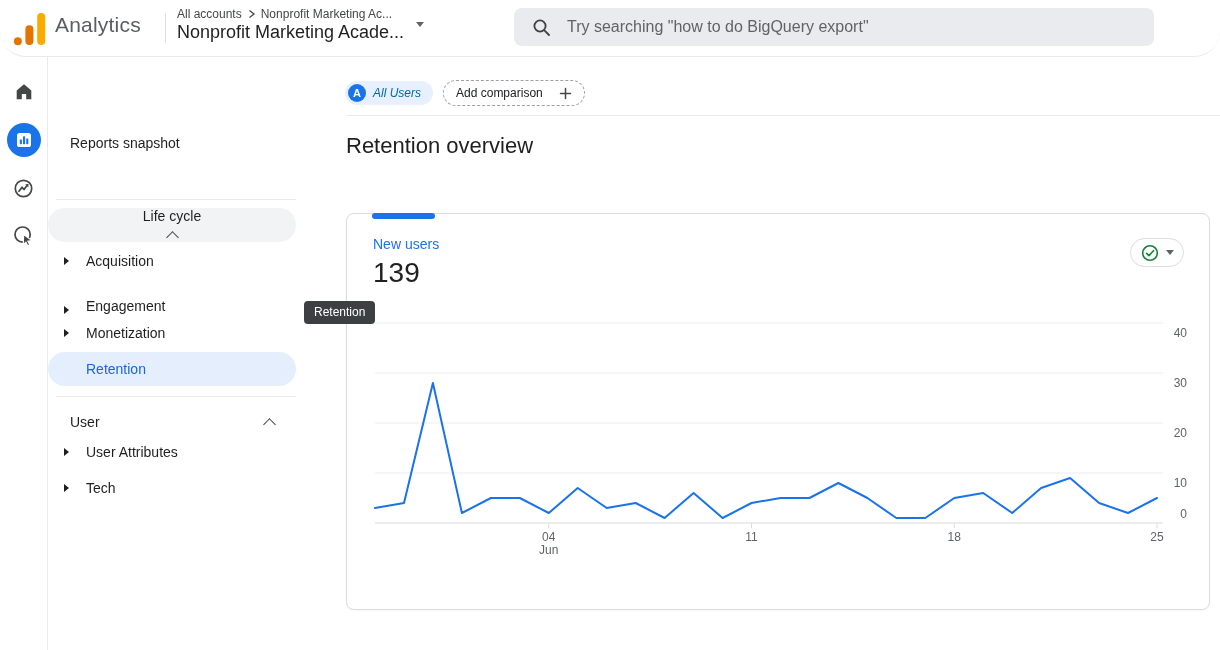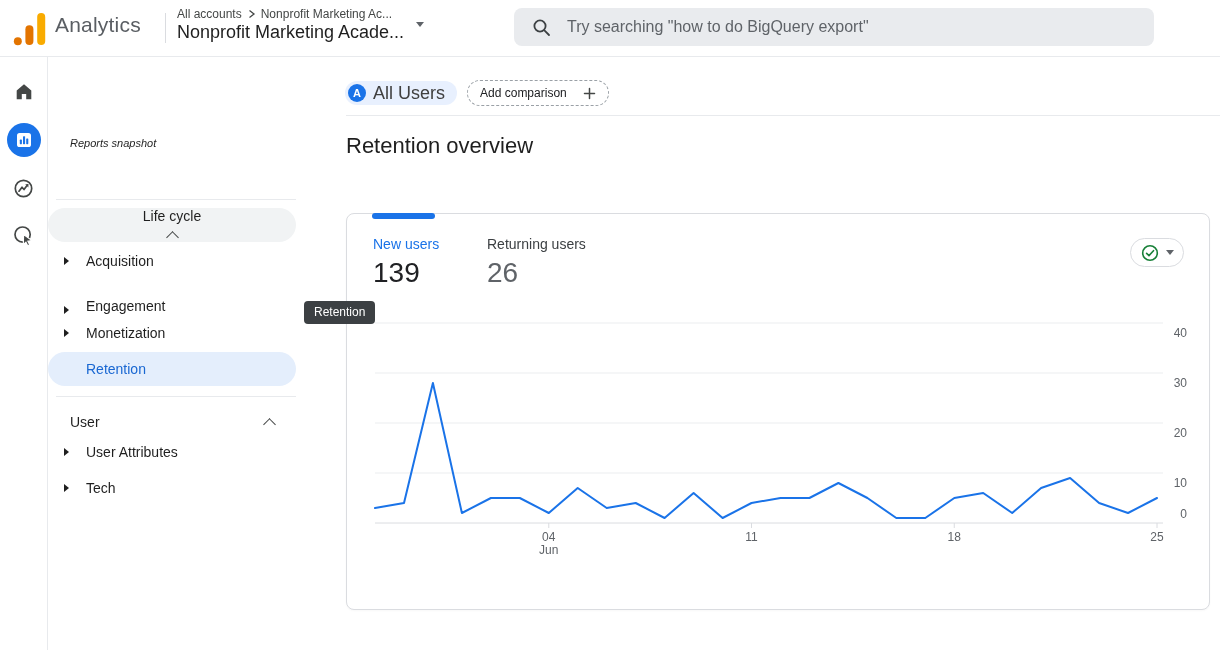--- a/index.html
+++ b/index.html
@@ -1,55 +1,55 @@
 <!DOCTYPE html>
 <html><head>
 <meta charset="utf-8">
 <style>
   html,body{margin:0;padding:0;width:1220px;height:650px;overflow:hidden;background:#fff;
     font-family:"Liberation Sans","DejaVu Sans",sans-serif;-webkit-font-smoothing:antialiased;}
   #page{position:relative;width:1220px;height:650px;background:#fff;}
 
   
-  #header{position:absolute;left:0;top:0;width:1220px;height:56px;background:#fff;border-bottom:1px solid #e8eaed;z-index:5;}
+  #header{position:absolute;left:0;top:0;width:1220px;height:56px;background:#fff;border-bottom:1px solid #e8eaed;z-index:5;border-radius:26px;}
   #logo{position:absolute;left:13px;top:12px;width:38px;height:34px;}
   #app-name{position:absolute;left:55px;top:13px;font-size:21px;color:#5a5e63;letter-spacing:.2px;}
   #hdr-divider{position:absolute;left:165px;top:13px;width:1px;height:30px;background:#dadce0;}
   #breadcrumb{position:absolute;left:177px;top:7px;height:14px;display:flex;align-items:center;gap:5px;font-size:12px;color:#444746;}
   #property-row{position:absolute;left:177px;top:22px;display:flex;align-items:flex-start;gap:12px;}
   #property-name{font-size:18px;color:#1f1f1f;}
   .caret-down{width:0;height:0;border-left:4.5px solid transparent;border-right:4.5px solid transparent;border-top:5px solid #5f6368;}
   #search-bar{position:absolute;left:514px;top:8px;width:640px;height:38px;background:#e9ebee;border-radius:8px;display:flex;align-items:center;padding-left:18px;box-sizing:border-box;}
   #search-input{border:none;outline:none;background:transparent;font-size:16px;color:#3c4043;width:560px;margin-left:14px;font-family:inherit;}
   #search-input::placeholder{color:#5f6368;opacity:1;}
 
   
   #rail{position:absolute;left:0;top:56px;width:47px;height:594px;border-right:1px solid #e8eaed;background:#fff;}
   .rail-item{position:absolute;left:0;width:47px;height:44px;display:flex;align-items:center;justify-content:center;cursor:pointer;}
   .rail-active-circle{width:34px;height:34px;border-radius:50%;background:#1a73e8;display:flex;align-items:center;justify-content:center;}
 
   
   #sidebar{position:absolute;left:48px;top:56px;width:256px;height:594px;background:#fff;}
-  .side-link{position:absolute;left:0;width:248px;height:34px;display:flex;align-items:center;padding-left:22px;box-sizing:border-box;font-size:11px;color:#1f1f1f;cursor:pointer;font-style:italic;}
+  .side-link{position:absolute;left:0;width:248px;height:34px;display:flex;align-items:center;padding-left:22px;box-sizing:border-box;font-size:14px;color:#1f1f1f;cursor:pointer;}
   .side-divider{position:absolute;left:8px;width:240px;height:1px;background:#e8eaed;}
   .side-section{position:absolute;left:0;width:248px;height:34px;border-radius:17px;display:flex;align-items:center;justify-content:space-between;padding:0 22px;box-sizing:border-box;font-size:14px;color:#1f1f1f;cursor:pointer;}
   .chevron-up{width:8px;height:8px;border-left:1.6px solid #444746;border-top:1.6px solid #444746;transform:rotate(45deg);margin-top:4px;}
   .side-child{position:absolute;left:0;width:248px;height:34px;display:flex;align-items:center;padding-left:16px;box-sizing:border-box;font-size:14px;color:#1f1f1f;cursor:pointer;}
   .tri-right{width:0;height:0;border-top:4px solid transparent;border-bottom:4px solid transparent;border-left:5px solid #1f1f1f;margin-right:17px;}
   .selected-pill{background:#e4eefc;border-radius:17px;color:#1a73e8;font-weight:500;}
   .selected-pill .label{color:#1967d2;}
 
   
   #tooltip{position:absolute;left:304px;top:301px;height:23px;line-height:23px;padding:0 10px;background:#3c4043;color:#fff;font-size:12px;border-radius:4px;z-index:30;}
 
   
   #chip-row{position:absolute;left:345px;top:80px;display:flex;align-items:center;gap:10px;z-index:2;}
   #all-users-chip{display:flex;align-items:center;height:24px;background:#e8f0fe;border-radius:13px;padding:0 12px 0 3px;cursor:pointer;}
   #chip-avatar{width:18px;height:18px;border-radius:50%;background:#1a73e8;color:#fff;font-size:11px;font-weight:700;display:flex;align-items:center;justify-content:center;margin-right:7px;}
-  #all-users-chip .chip-label{font-size:18px;font-weight:500;color:#404040;}
+  #all-users-chip .chip-label{font-size:12px;font-weight:500;color:#0369a1;font-style:italic;}
   #add-comparison{display:flex;align-items:center;gap:16px;height:26px;border:1px dashed #9aa0a6;border-radius:14px;padding:0 12px;font-size:12px;font-weight:500;color:#202124;cursor:pointer;background:#fff;box-sizing:border-box;}
   #content-divider{position:absolute;left:346px;top:115px;width:874px;height:1px;background:#e8eaed;}
   #page-title{position:absolute;left:346px;top:133px;font-size:22px;color:#1f1f1f;}
 
   
   #card{position:absolute;left:346px;top:213px;width:864px;height:397px;background:#fff;border:1px solid #dadce0;border-radius:8px;box-sizing:border-box;box-shadow:0 1px 2px rgba(0,0,0,.03);}
   #tab-indicator{position:absolute;left:25px;top:-1px;width:63px;height:6px;background:#1a73e8;border-radius:3px;}
   .tab{position:absolute;top:22px;cursor:pointer;}
   .tab .t-label{font-size:14px;font-weight:500;}
   .tab .t-value{font-size:28px;margin-top:5px;}
@@ -193,24 +193,20 @@
 
   <div id="content-divider"></div>
   <div id="page-title">Retention overview</div>
 
   <div id="card">
     <div id="tab-indicator"></div>
 
     <div class="tab" id="tab-new">
       <div class="t-label">New users</div>
       <div class="t-value">139</div>
-    </div>
-    <div class="tab" id="tab-returning">
-      <div class="t-label">Returning users</div>
-      <div class="t-value">26</div>
     </div>
 
     <div id="quality-btn">
       <svg width="18" height="18" viewBox="0 0 18 18">
         <circle cx="9" cy="9" r="7.3" stroke="#188038" stroke-width="1.6" fill="none"></circle>
         <path d="M5.6 9.3 L8 11.6 L12.5 6.7" stroke="#188038" stroke-width="1.6" fill="none" stroke-linecap="round" stroke-linejoin="round"></path>
       </svg>
       <span class="caret-down"></span>
     </div>
 

